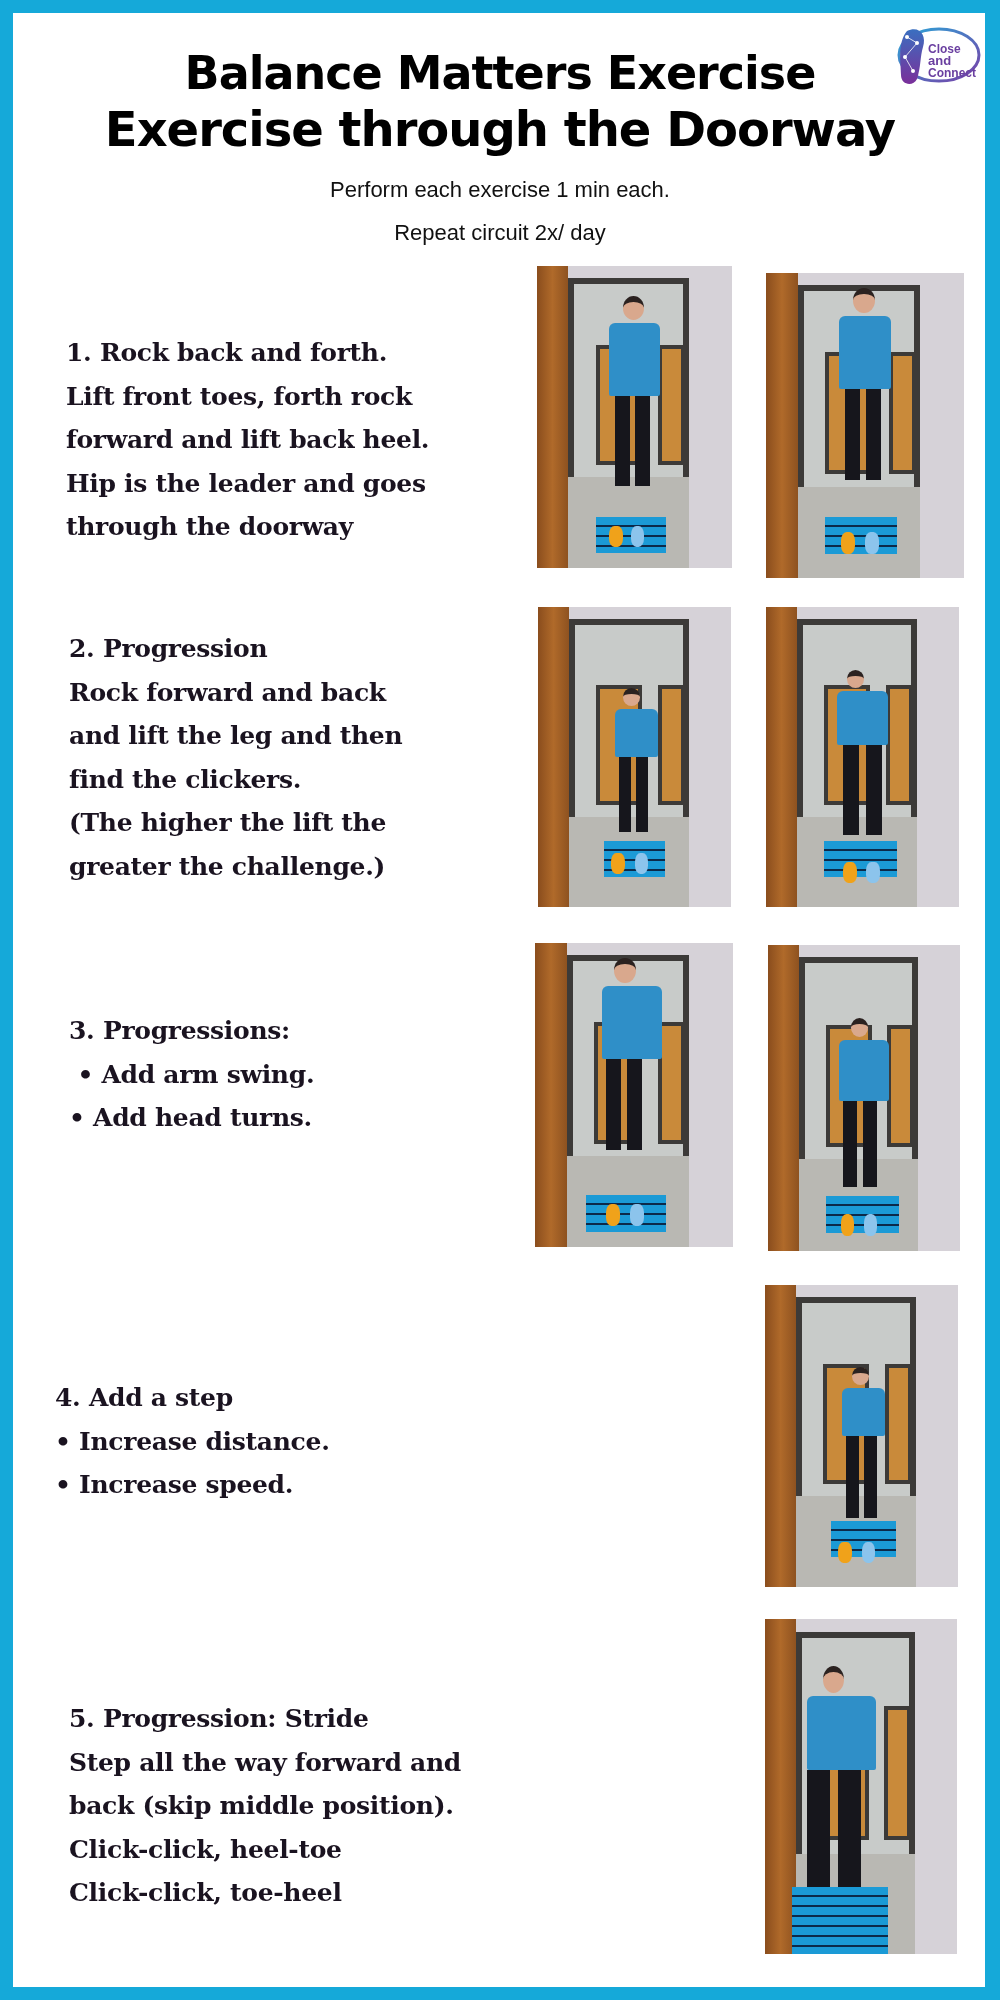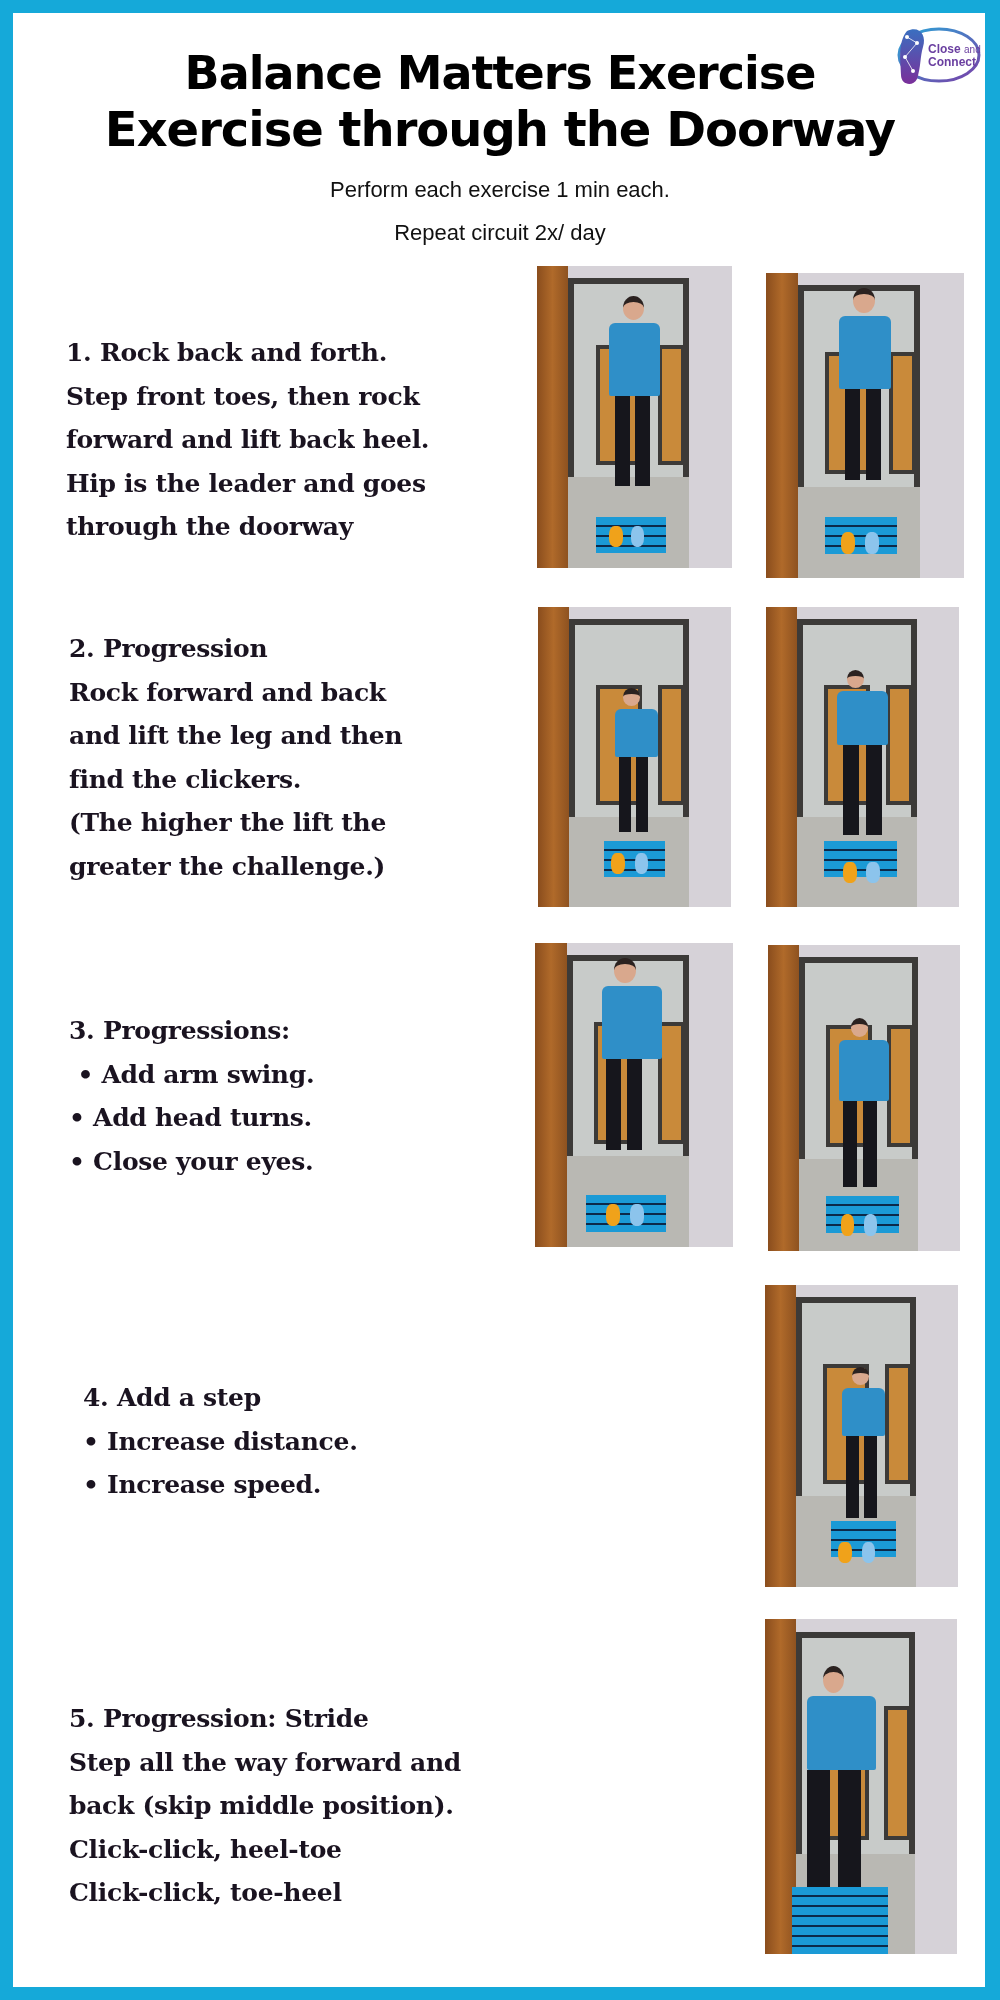--- a/index.html
+++ b/index.html
@@ -53,50 +53,49 @@
       <ellipse cx="46" cy="32" rx="40" ry="26" fill="none" stroke="url(#ring)" stroke-width="3"></ellipse>
       <path d="M14 8 C26 2 34 12 30 24 C27 34 28 44 24 56 C20 64 8 62 8 52 C8 40 4 20 14 8 Z" fill="url(#lg)"></path>
       <circle cx="14" cy="14" r="2" fill="#fff"></circle>
         <circle cx="24" cy="20" r="2" fill="#fff"></circle>
         <circle cx="12" cy="34" r="2" fill="#fff"></circle>
         <circle cx="20" cy="48" r="2" fill="#fff"></circle>
       <polyline points="14,14 24,20 12,34 20,48" fill="none" stroke="#fff" stroke-width="0.8"></polyline>
     </svg>
     <div style="position:absolute;left:35px;top:20px;font-family:'Liberation Sans',sans-serif;font-weight:bold;font-size:12px;line-height:12px;color:#6a3fa0;">
       <span>Close</span>
-      <span style="font-weight:normal;font-size:10px;">and</span><br>
+      <span style="font-weight:bold;font-size:13px;">and</span><br>
       <span>Connect</span>
     </div>
   </div>
 
   <div class="step" style="left:53px;top:318px;">
     <div>1. Rock back and forth.</div>
-    <div>Step front toes, then rock</div>
+    <div>Lift front toes, forth rock</div>
     <div>forward and lift back heel.</div>
     <div>Hip is the leader and goes</div>
     <div>through the doorway</div>
   </div>
 
   <div class="step" style="left:56px;top:614px;">
     <div>2. Progression</div>
     <div>Rock forward and back</div>
     <div>and lift the leg and then</div>
     <div>find the clickers.</div>
     <div>(The higher the lift the</div>
     <div>greater the challenge.)</div>
   </div>
 
   <div class="step" style="left:56px;top:996px;">
     <div>3. Progressions:</div>
     <div style="white-space:pre;"> • Add arm swing.</div>
     <div>• Add head turns.</div>
-    <div>• Close your eyes.</div>
-  </div>
-
-  <div class="step" style="left:70px;top:1363px;">
+  </div>
+
+  <div class="step" style="left:42px;top:1363px;">
     <div>4. Add a step</div>
     <div>• Increase distance.</div>
     <div>• Increase speed.</div>
   </div>
 
   <div class="step" style="left:56px;top:1684px;">
     <div>5. Progression: Stride</div>
     <div>Step all the way forward and</div>
     <div>back (skip middle position).</div>
     <div>Click-click, heel-toe</div>

